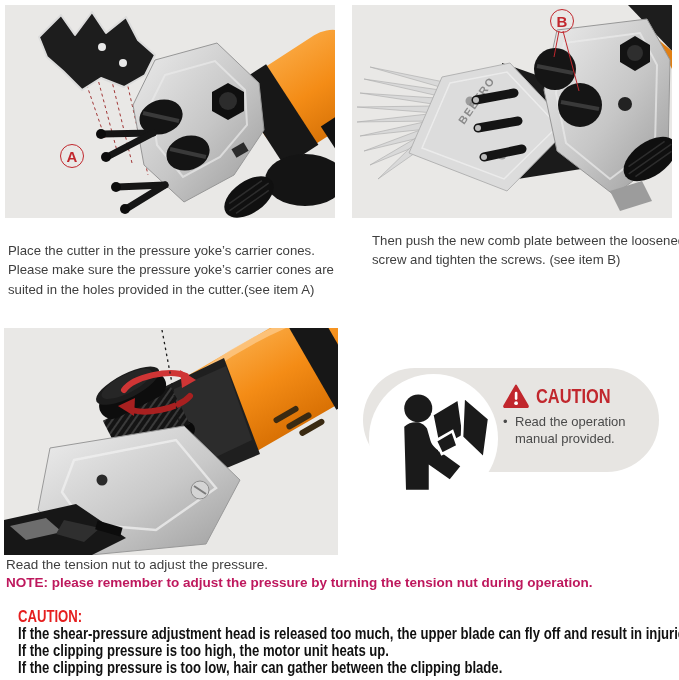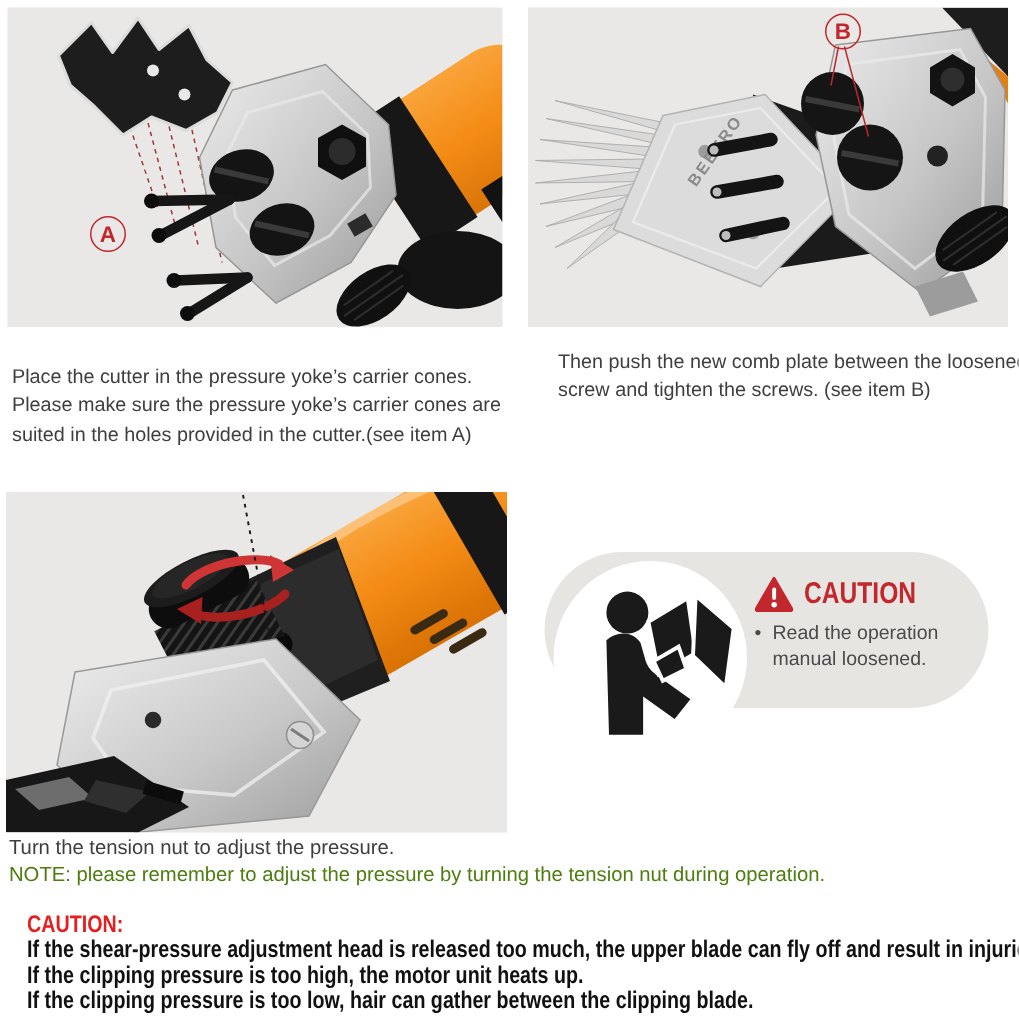--- a/index.html
+++ b/index.html
@@ -13,21 +13,21 @@
   #panel-tl{left:5px;top:5px;width:330px;height:213px;}
   #panel-tr{left:352px;top:5px;width:320px;height:213px;}
   #panel-bl{left:4px;top:328px;width:334px;height:227px;}
   
   .caption{
     position:absolute;color:#3e3e3e;font-size:13.2px;line-height:19.3px;margin:0;
   }
   #cap-tl{left:8px;top:241px;width:326px;}
   #cap-tr{left:360px;top:231px;width:318px;margin-left:12px;}
   #cap-bl{left:6px;top:556px;width:640px;font-size:13.5px;line-height:18px;}
-  #cap-bl .note{color:#4d7c0f;}
+  #cap-bl .note{color:#be185d;font-weight:bold;}
   #cap-bl p{margin:0;}
   
   .badge{
     position:absolute;width:22px;height:22px;border:1.6px solid #c1272d;border-radius:50%;
     color:#c1272d;font-weight:bold;font-size:15px;display:flex;align-items:center;justify-content:center;
     background:transparent;line-height:1;
   }
   #badge-a{left:60px;top:144px;}
   #badge-b{left:550px;top:9px;}
   
@@ -288,21 +288,21 @@
       <path d="M120,62 A 35,14 -12 0 1 182,48" stroke="#cf3535" stroke-width="6"></path>
       <polygon points="192,52 176,42 178,60" fill="#cf3535"></polygon>
       <path d="M186,68 A 35,14 -12 0 1 124,80" stroke="#a82020" stroke-width="6"></path>
       <polygon points="114,78 131,70 130,88" fill="#a82020"></polygon>
     </g>
 
     <line x1="158" y1="2" x2="176" y2="98" stroke="#1a1a1a" stroke-width="1.3" stroke-dasharray="2.5,3.5"></line>
   </svg>
 </div>
 <div class="caption" id="cap-bl">
-  <p>Turn the tension nut to adjust the pressure.</p>
+  <p>Read the tension nut to adjust the pressure.</p>
   <p class="note">NOTE: please remember to adjust the pressure by turning the tension nut during operation.</p>
 </div>
 
 <div id="caution-pill">
   <div class="reader-circle">
     <svg width="112" height="112" viewBox="0 0 128 128">
       <circle cx="46" cy="29" r="16" fill="#1a1a1a"></circle>
       <path d="M30,50 C38,43 50,43 56,52 L60,66 C62,72 67,76 73,80 L94,95 L82,110 L58,93 L58,122 L32,122 Z" fill="#1a1a1a"></path>
       <path d="M62,36 L92,18 L98,60 L70,76 Z" fill="#1a1a1a" stroke="#ffffff" stroke-width="3"></path>
       <path d="M98,16 L127,41 L121,86 L96,62 Z" fill="#1a1a1a" stroke="#ffffff" stroke-width="3"></path>
@@ -312,21 +312,21 @@
   <div class="right">
     <div class="caution-head">
       <svg width="26" height="24" viewBox="0 0 24 22">
         <path d="M12,1.5 L22.6,19.8 Q23.4,21.3 21.6,21.3 L2.4,21.3 Q0.6,21.3 1.4,19.8 Z" fill="#c1272d" stroke="#c1272d" stroke-width="2" stroke-linejoin="round"></path>
         <rect x="10.9" y="7" width="2.4" height="7.6" rx="1.2" fill="#ffffff"></rect>
         <circle cx="12.1" cy="17.6" r="1.7" fill="#ffffff"></circle>
       </svg>
       <span class="caution-title">CAUTION</span>
     </div>
     <ul class="caution-bullets">
-      <li>Read the operation manual loosened.</li>
+      <li>Read the operation manual provided.</li>
     </ul>
   </div>
 </div>
 
 <div id="footer-warning">
   <div class="warn-row"><p class="warn-title">CAUTION:</p></div>
   <div class="warn-row"><p class="warn-line">If the shear-pressure adjustment head is released too much, the upper blade can fly off and result in injuries.</p></div>
   <div class="warn-row"><p class="warn-line">If the clipping pressure is too high, the motor unit heats up.</p></div>
   <div class="warn-row"><p class="warn-line">If the clipping pressure is too low, hair can gather between the clipping blade.</p></div>
 </div>

